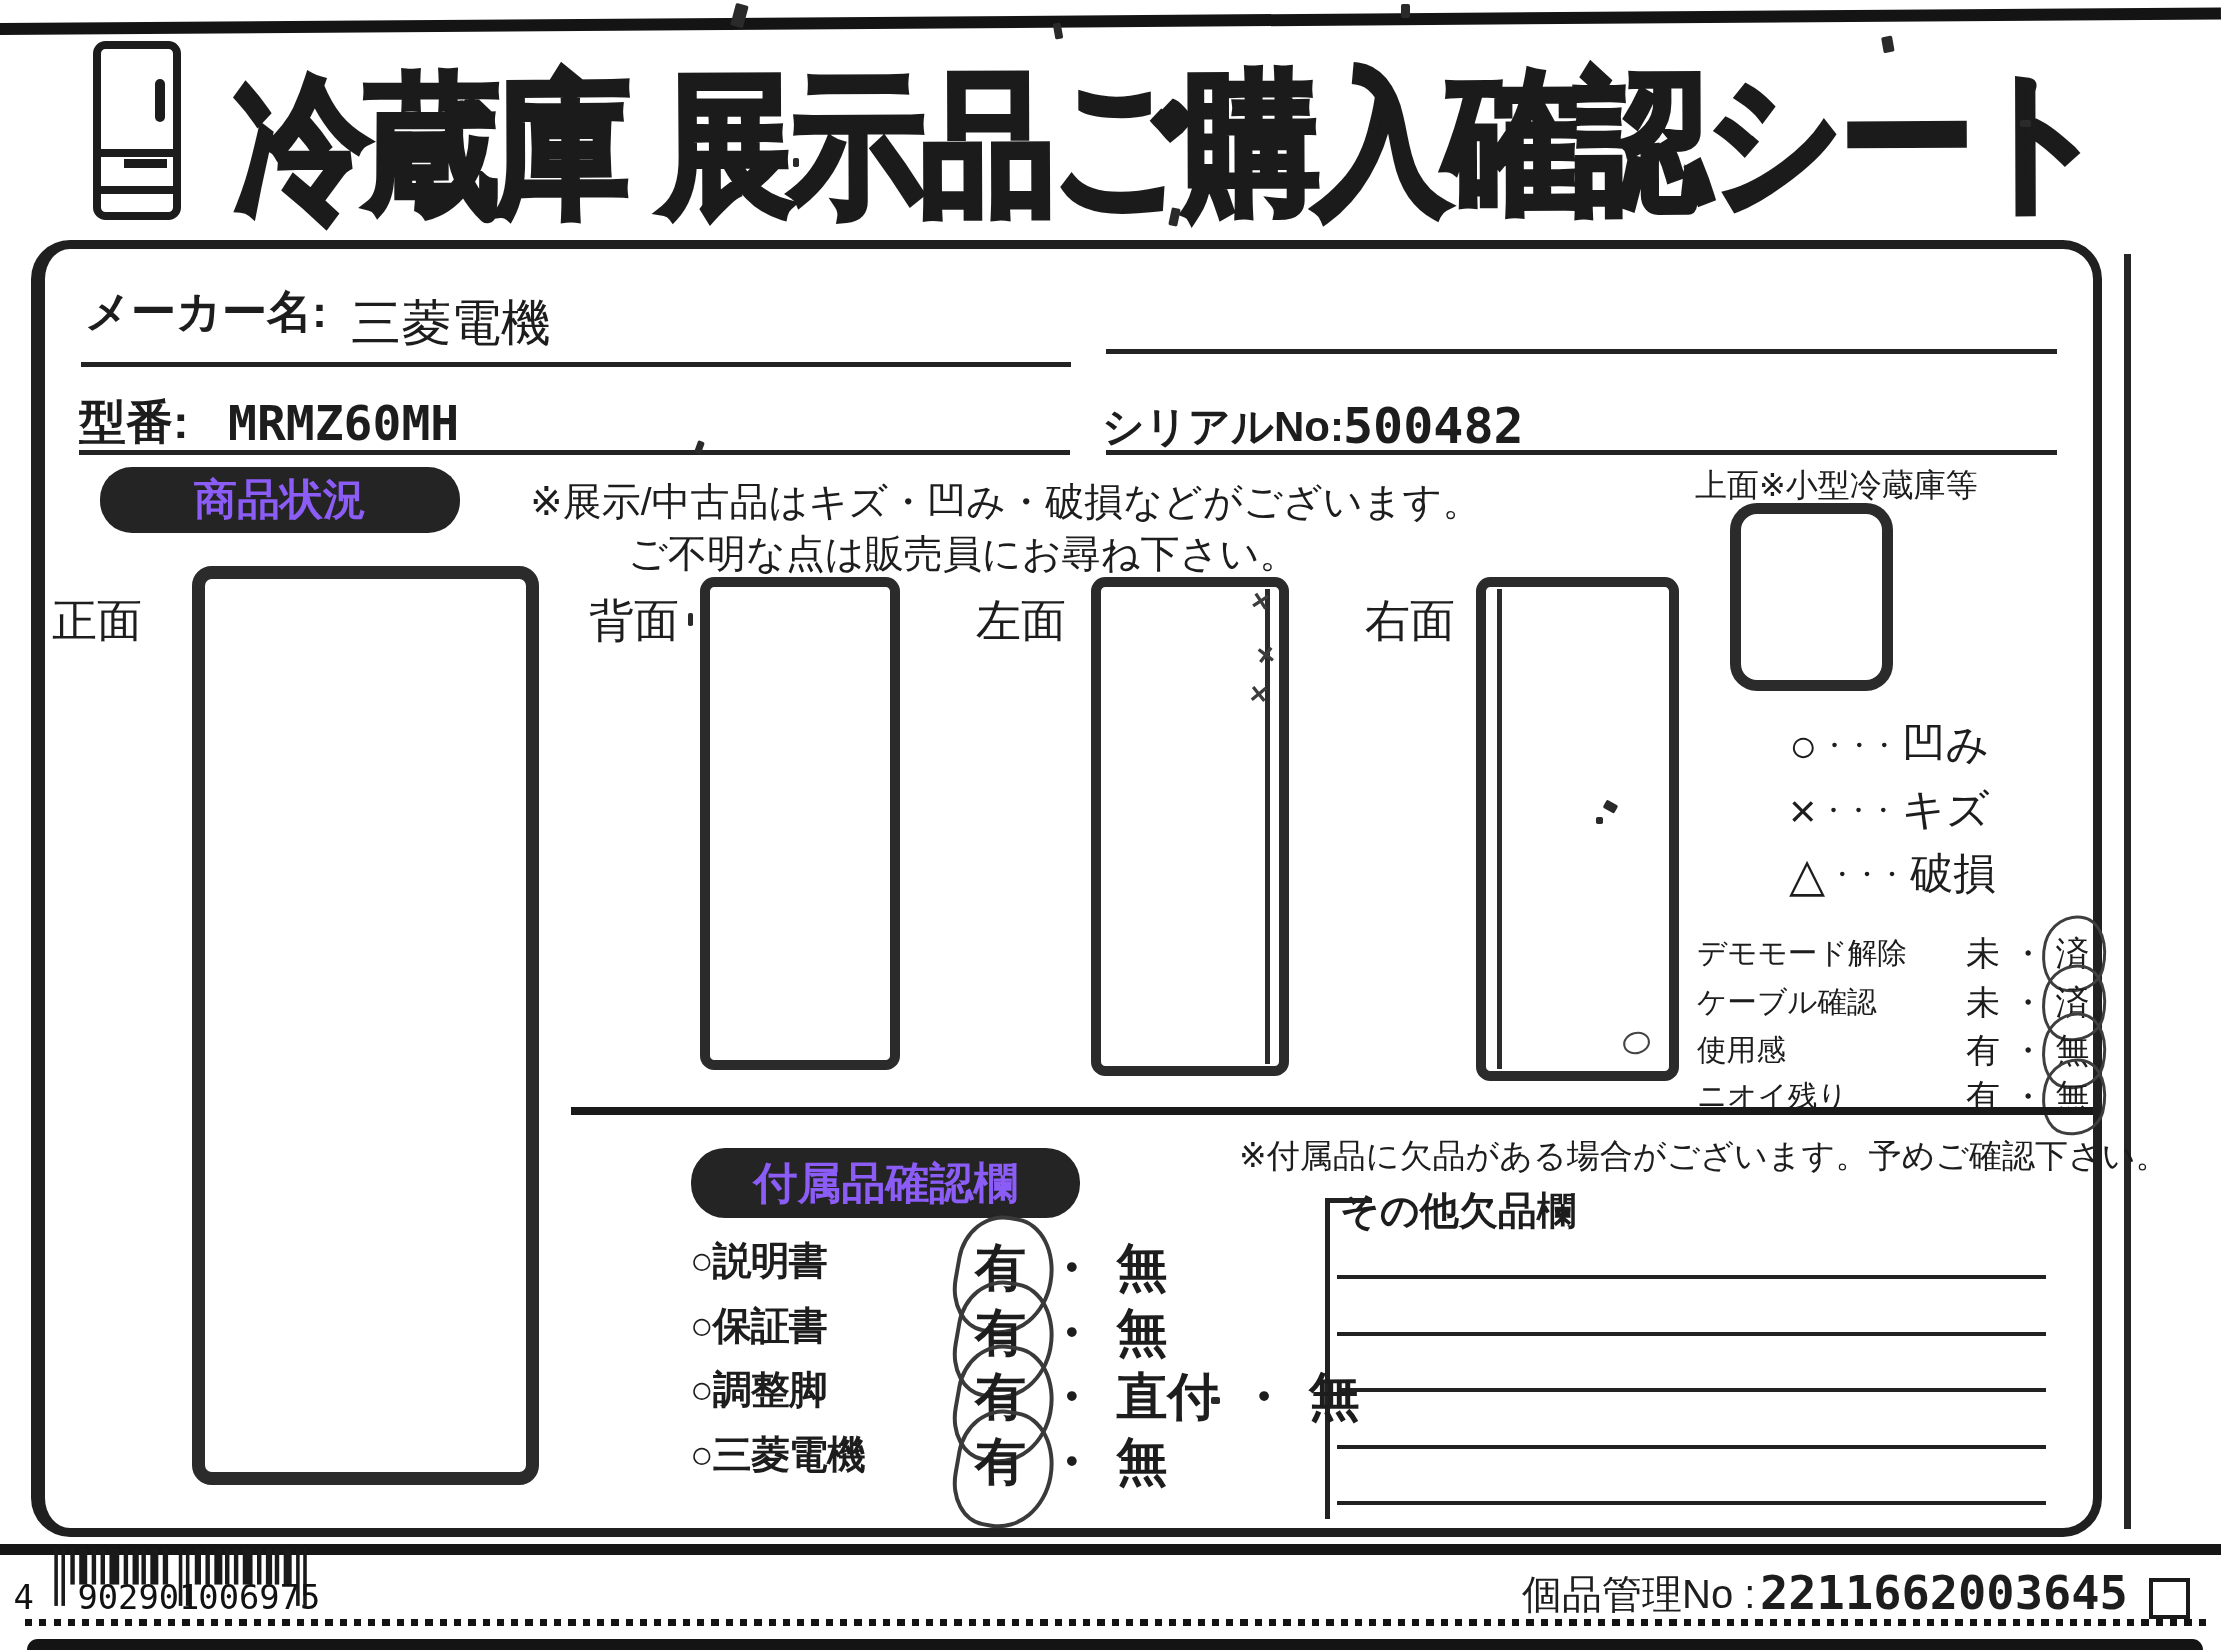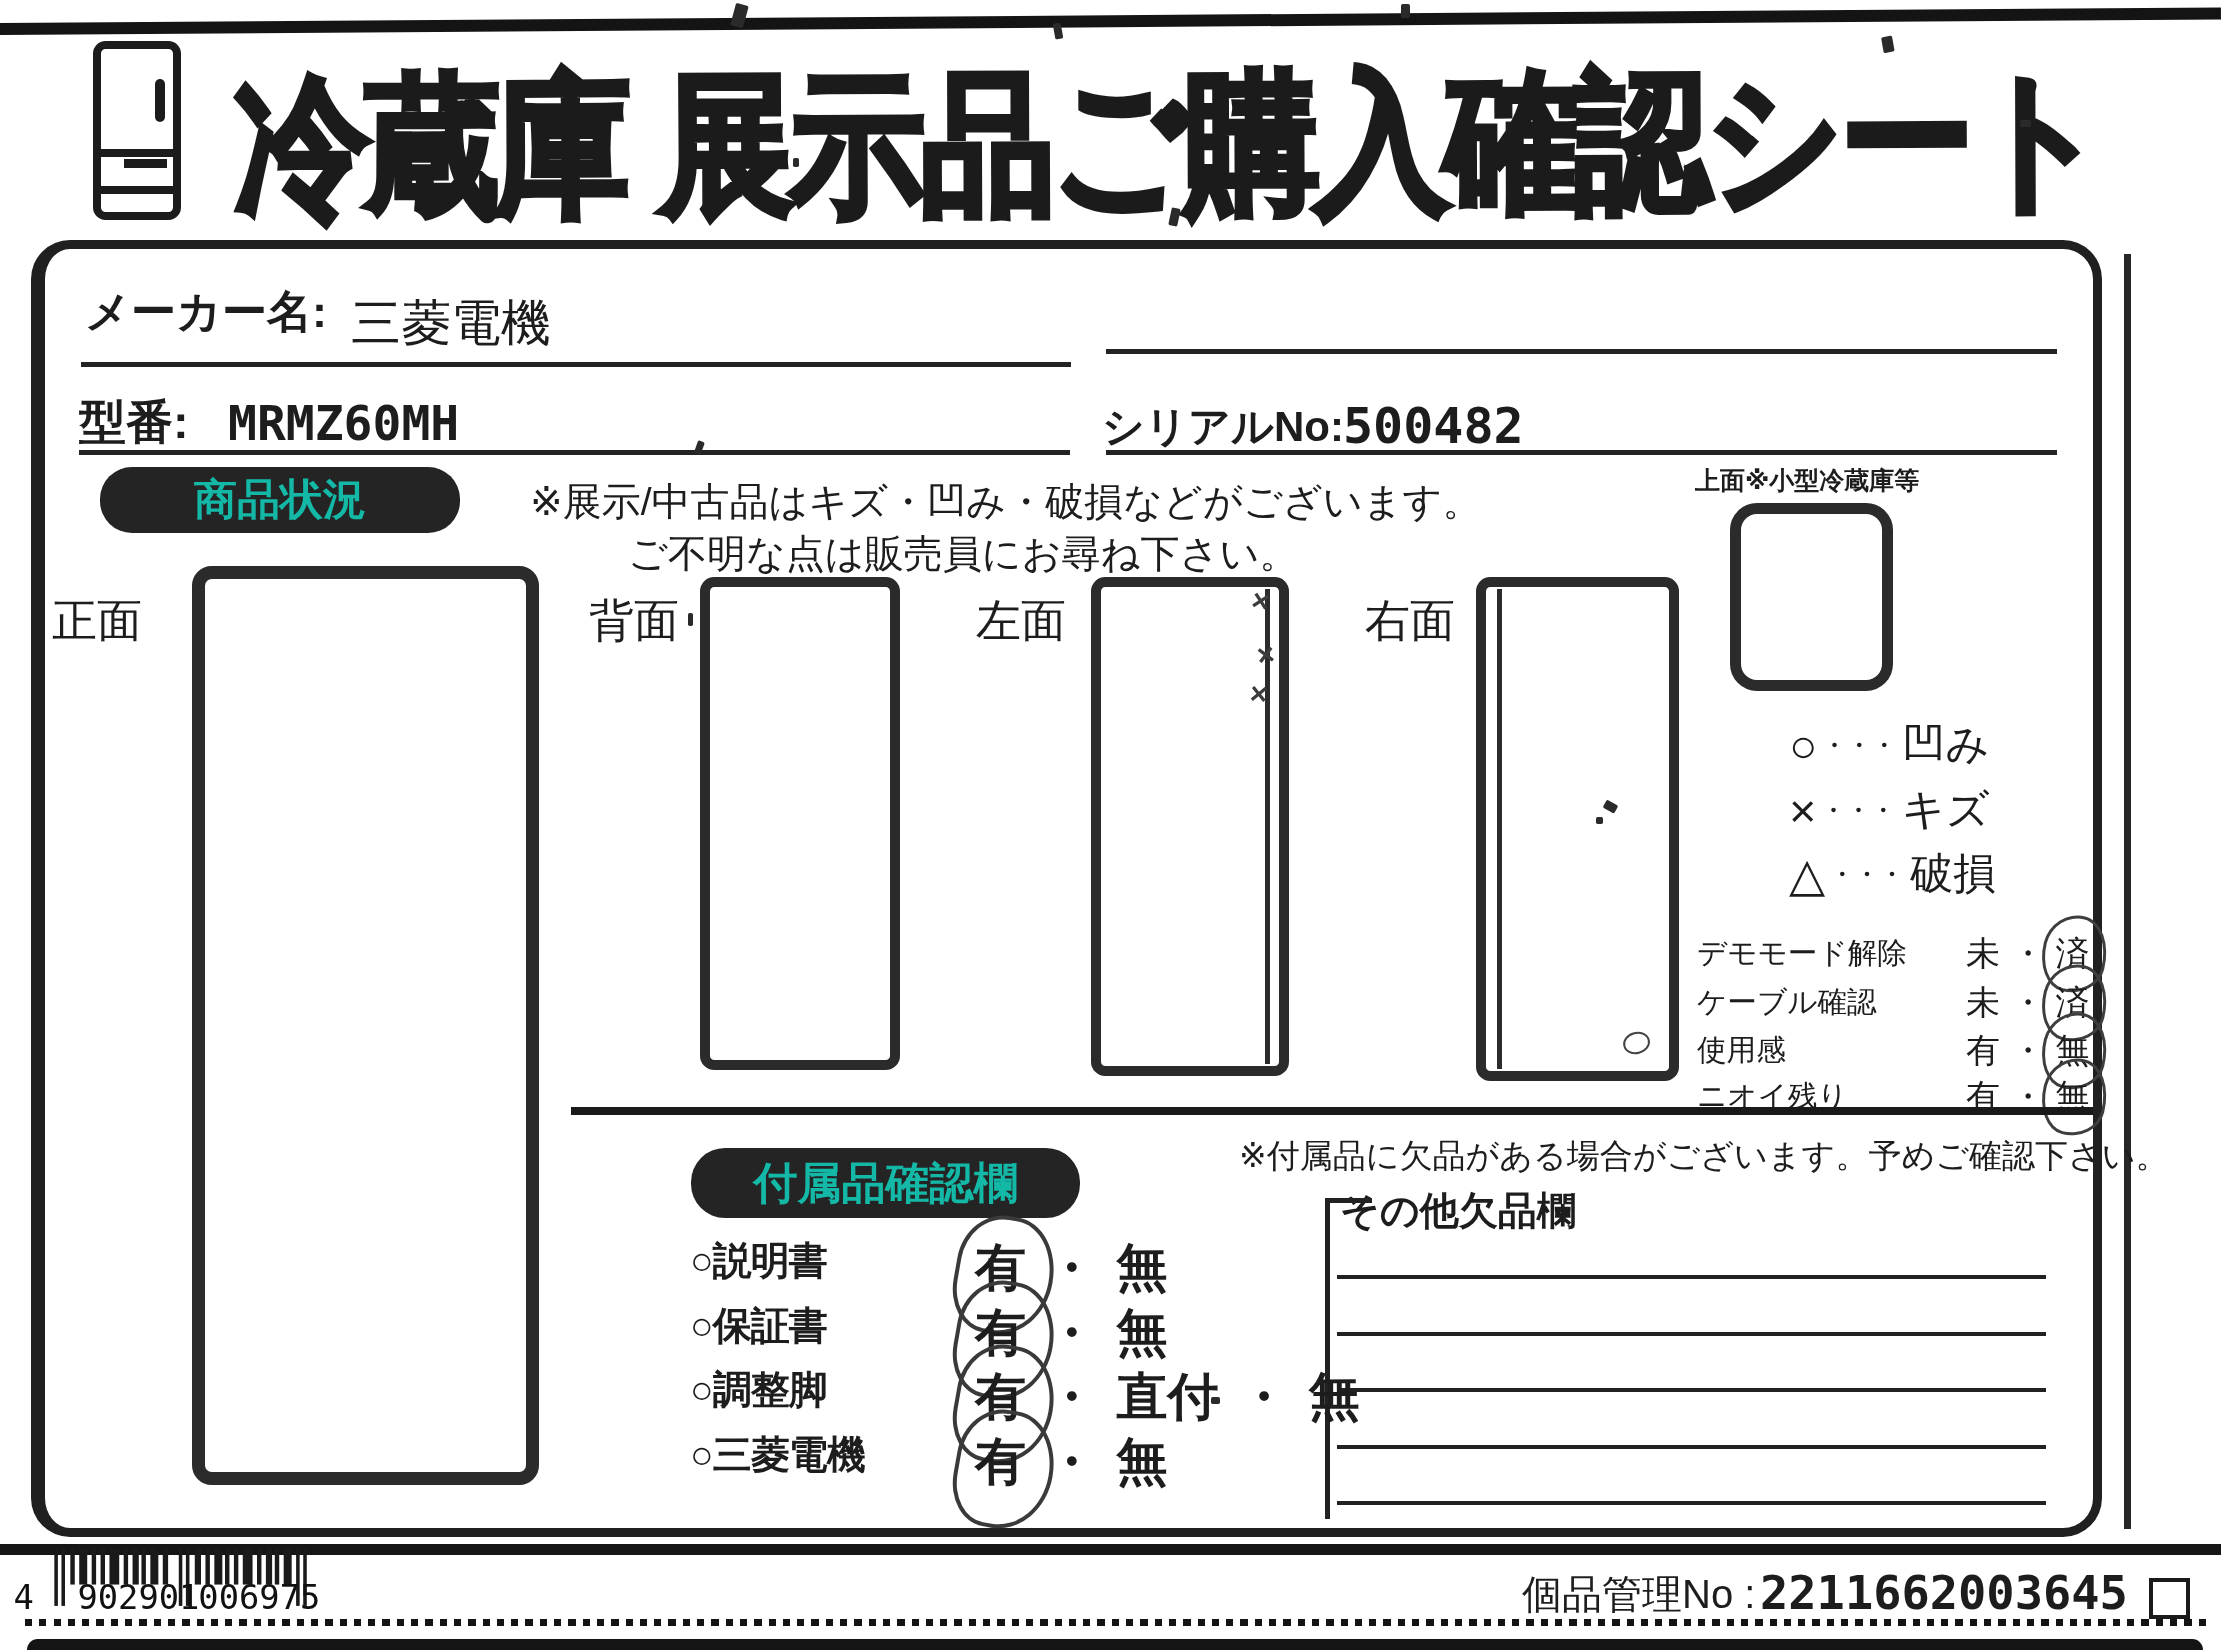--- a/index.html
+++ b/index.html
@@ -30,21 +30,21 @@
 
   
   .main-box { left:31px; top:240px; width:2071px; height:1297px;
               border:9px solid #202020; border-left-width:14.3px; border-radius:39px; }
   .right-double { left:2124px; top:254px; width:7.2px; height:1275px; background:#262626; }
 
   .f-label { font-weight:bold; white-space:nowrap; }
   .f-value { white-space:nowrap; }
   .u-line { height:4.5px; background:#232323; }
 
-  .badge { background:#242424; color:#14b8a6; font-weight:bold; text-align:center;
+  .badge { background:#242424; color:#8b5cf6; font-weight:bold; text-align:center;
            display:flex; align-items:center; justify-content:center; white-space:nowrap; }
 
   .panel { border:10.7px solid #2b2b2b; border-radius:14.3px; background:#fff; }
   .seam-r { position:absolute; right:9px; top:1.8px; bottom:1.8px; width:5.4px; background:#2b2b2b; }
   .seam-l { position:absolute; left:10.7px; top:1.8px; bottom:1.8px; width:5.4px; background:#2b2b2b; }
   .view-label { font-size:45px; font-weight:500; white-space:nowrap; }
 
   .legend-row { display:flex; align-items:center; white-space:nowrap; }
   .lg-sym { font-size:47px; font-weight:500; }
   .lg-dots { font-size:23px; font-weight:bold; letter-spacing:1.8px; margin:0 5.4px; }
@@ -116,21 +116,21 @@
 <div class="abs u-line" style="left:79px; top:450px; width:991px;"></div>
 
 <span class="abs f-label" style="left:1102px; top:399px; font-size:42px;">シリアルNo:</span>
 <span class="abs f-value mono" style="left:1343px; top:397px; font-size:50px; font-weight:600;">500482</span>
 <div class="abs u-line" style="left:1106px; top:450px; width:951px;"></div>
 
 <div class="abs badge" style="left:100px; top:467px; width:360px; height:66px; border-radius:32px; font-size:43px;">商品状況</div>
 <span class="abs" style="left:530px; top:475px; font-size:39px; font-weight:500; white-space:nowrap;">※展示/中古品はキズ・凹み・破損などがございます。</span>
 <span class="abs" style="left:600px; top:527px; font-size:39px; font-weight:500; white-space:nowrap;margin-left:28px;">ご不明な点は販売員にお尋ね下さい。</span>
 
-<span class="abs" style="left:1695px; top:464px; font-size:25px; font-weight:700; white-space:nowrap;">上面※小型冷蔵庫等</span>
+<span class="abs" style="left:1695px; top:464px; font-size:32px; font-weight:400; white-space:nowrap;">上面※小型冷蔵庫等</span>
 <div class="abs panel" style="left:1730px; top:503px; width:163px; height:188px; border-width:11.6px; border-radius:27px;"></div>
 
 <span class="abs view-label" style="left:52px; top:591px;">正面</span>
 <div class="abs panel" style="left:192px; top:566px; width:347px; height:919px; border-width:13.4px; border-radius:19.7px;"></div>
 
 <span class="abs view-label" style="left:589px; top:591px;">背面</span>
 <div class="abs panel" style="left:700px; top:577px; width:200px; height:493px;"></div>
 
 <span class="abs view-label" style="left:976px; top:591px;">左面</span>
 <div class="abs panel" style="left:1091px; top:577px; width:198px; height:499px;">

